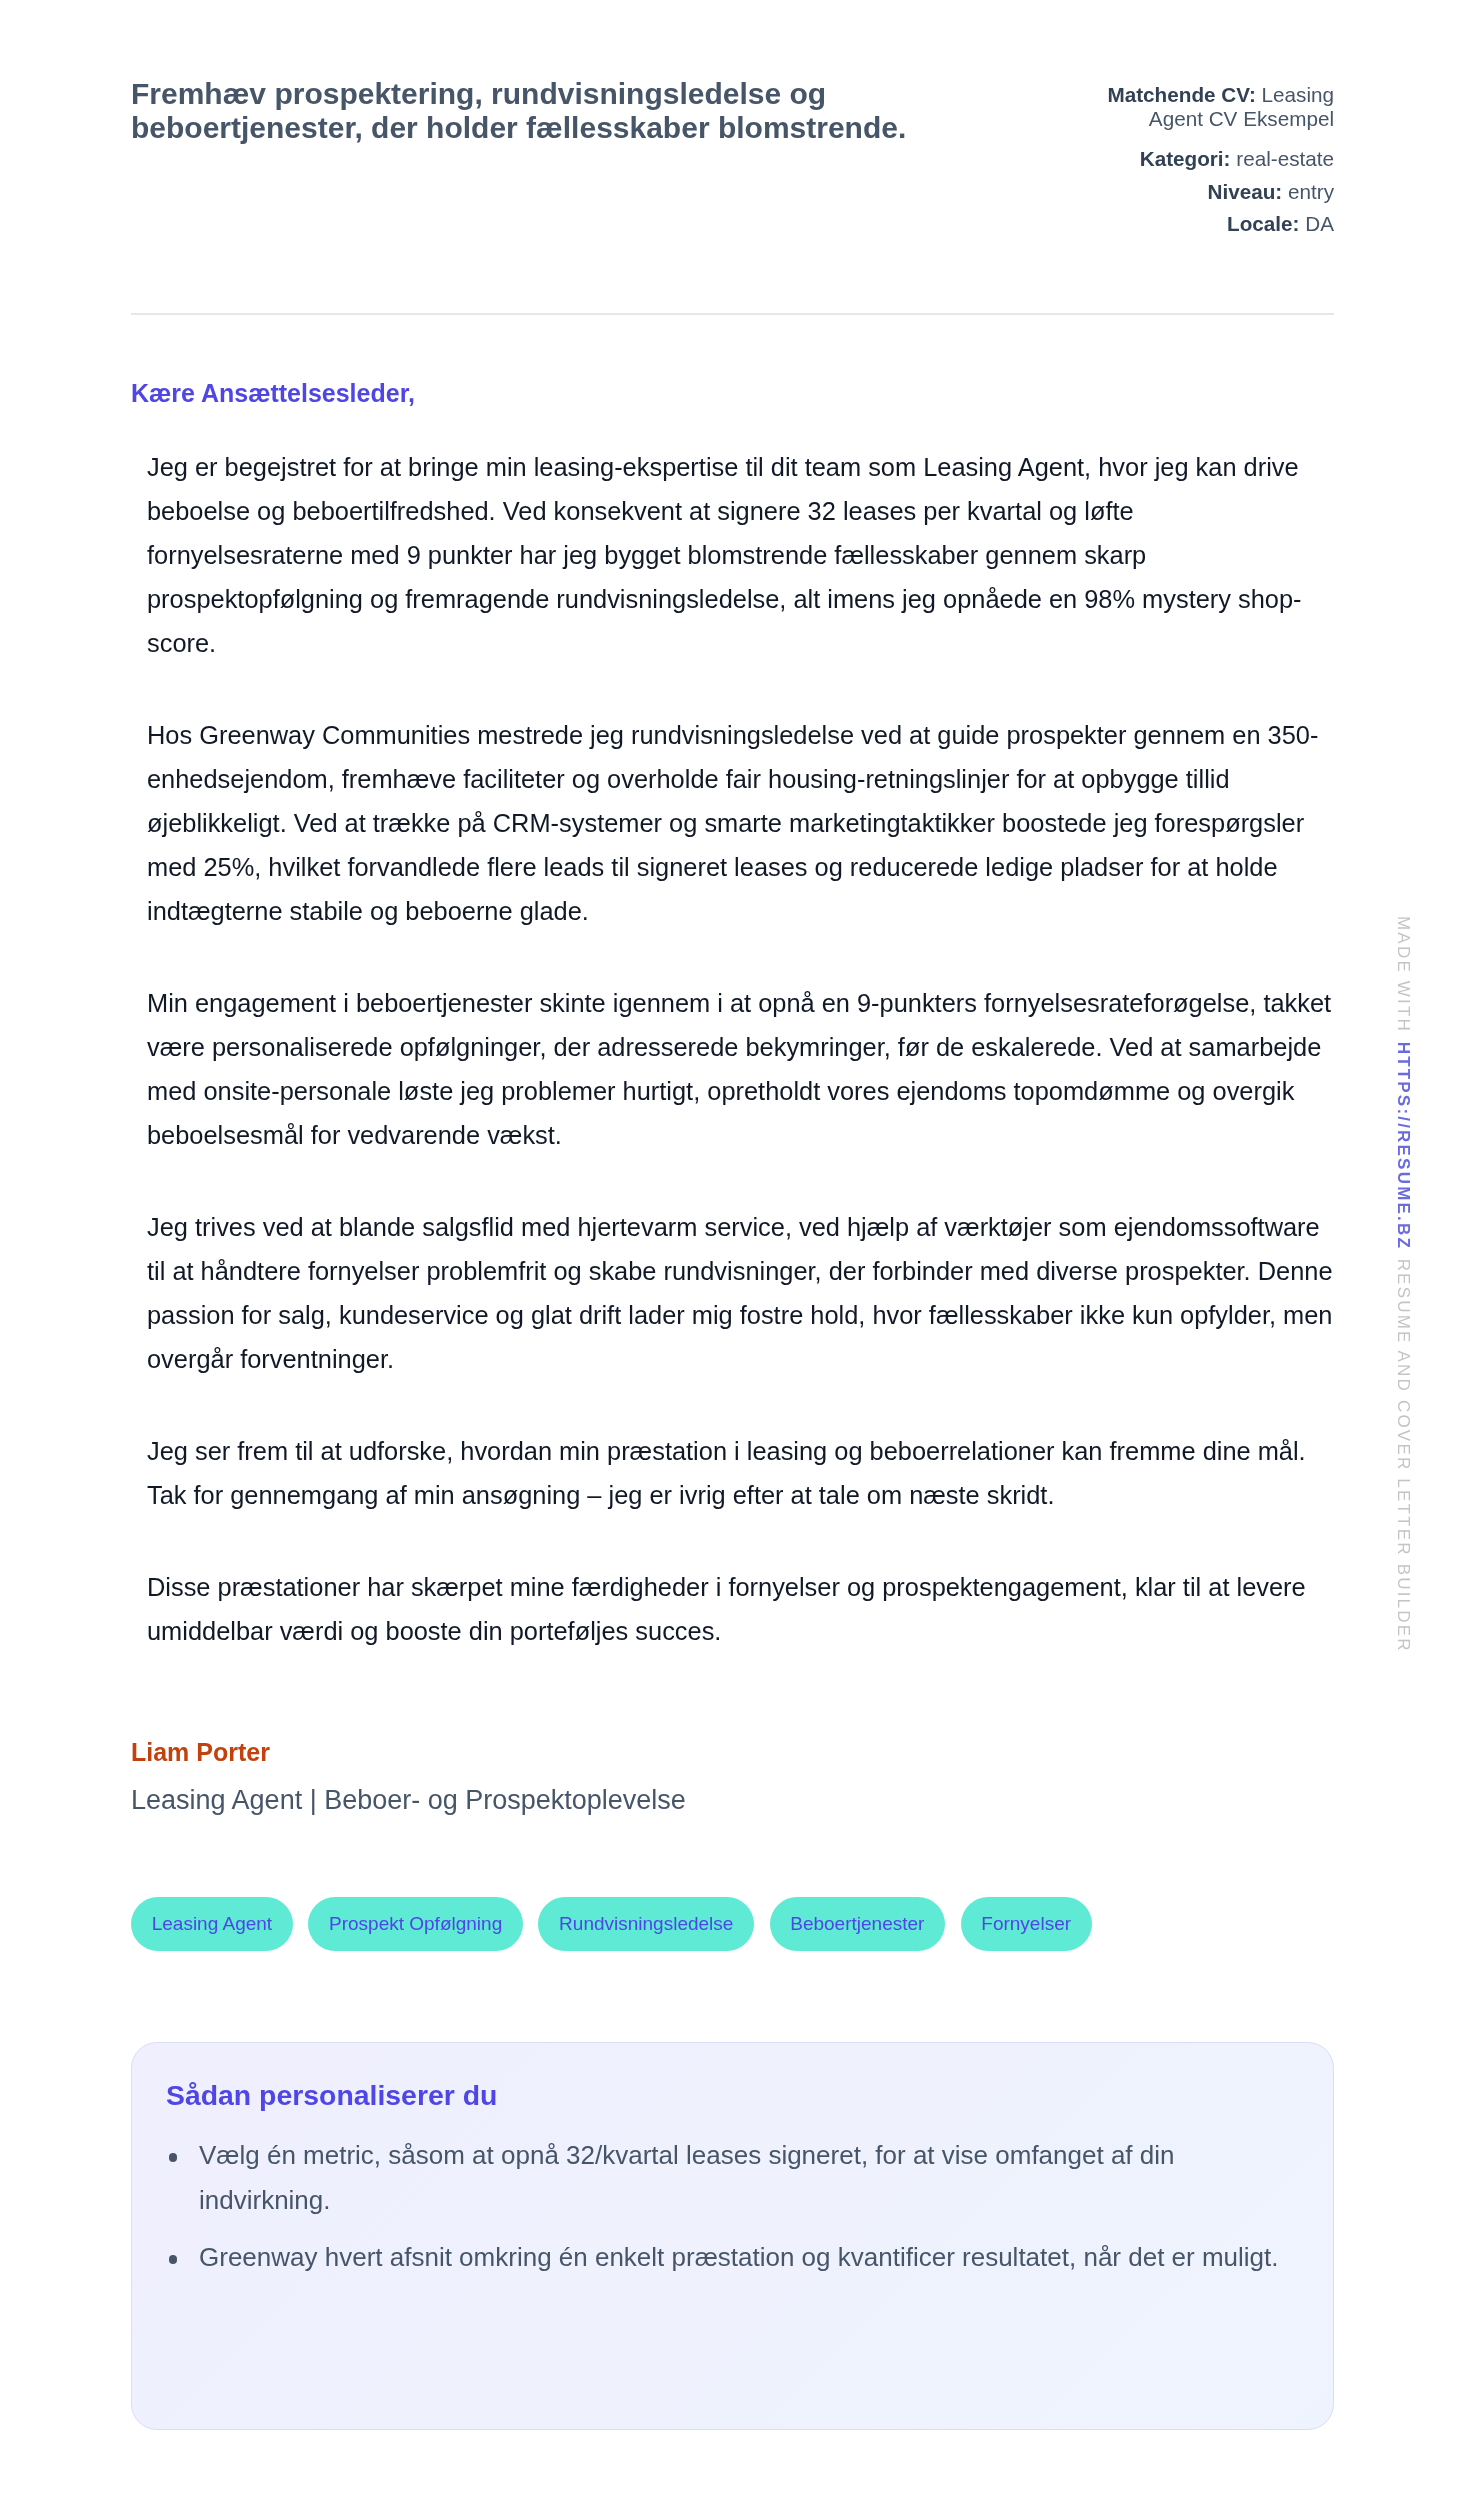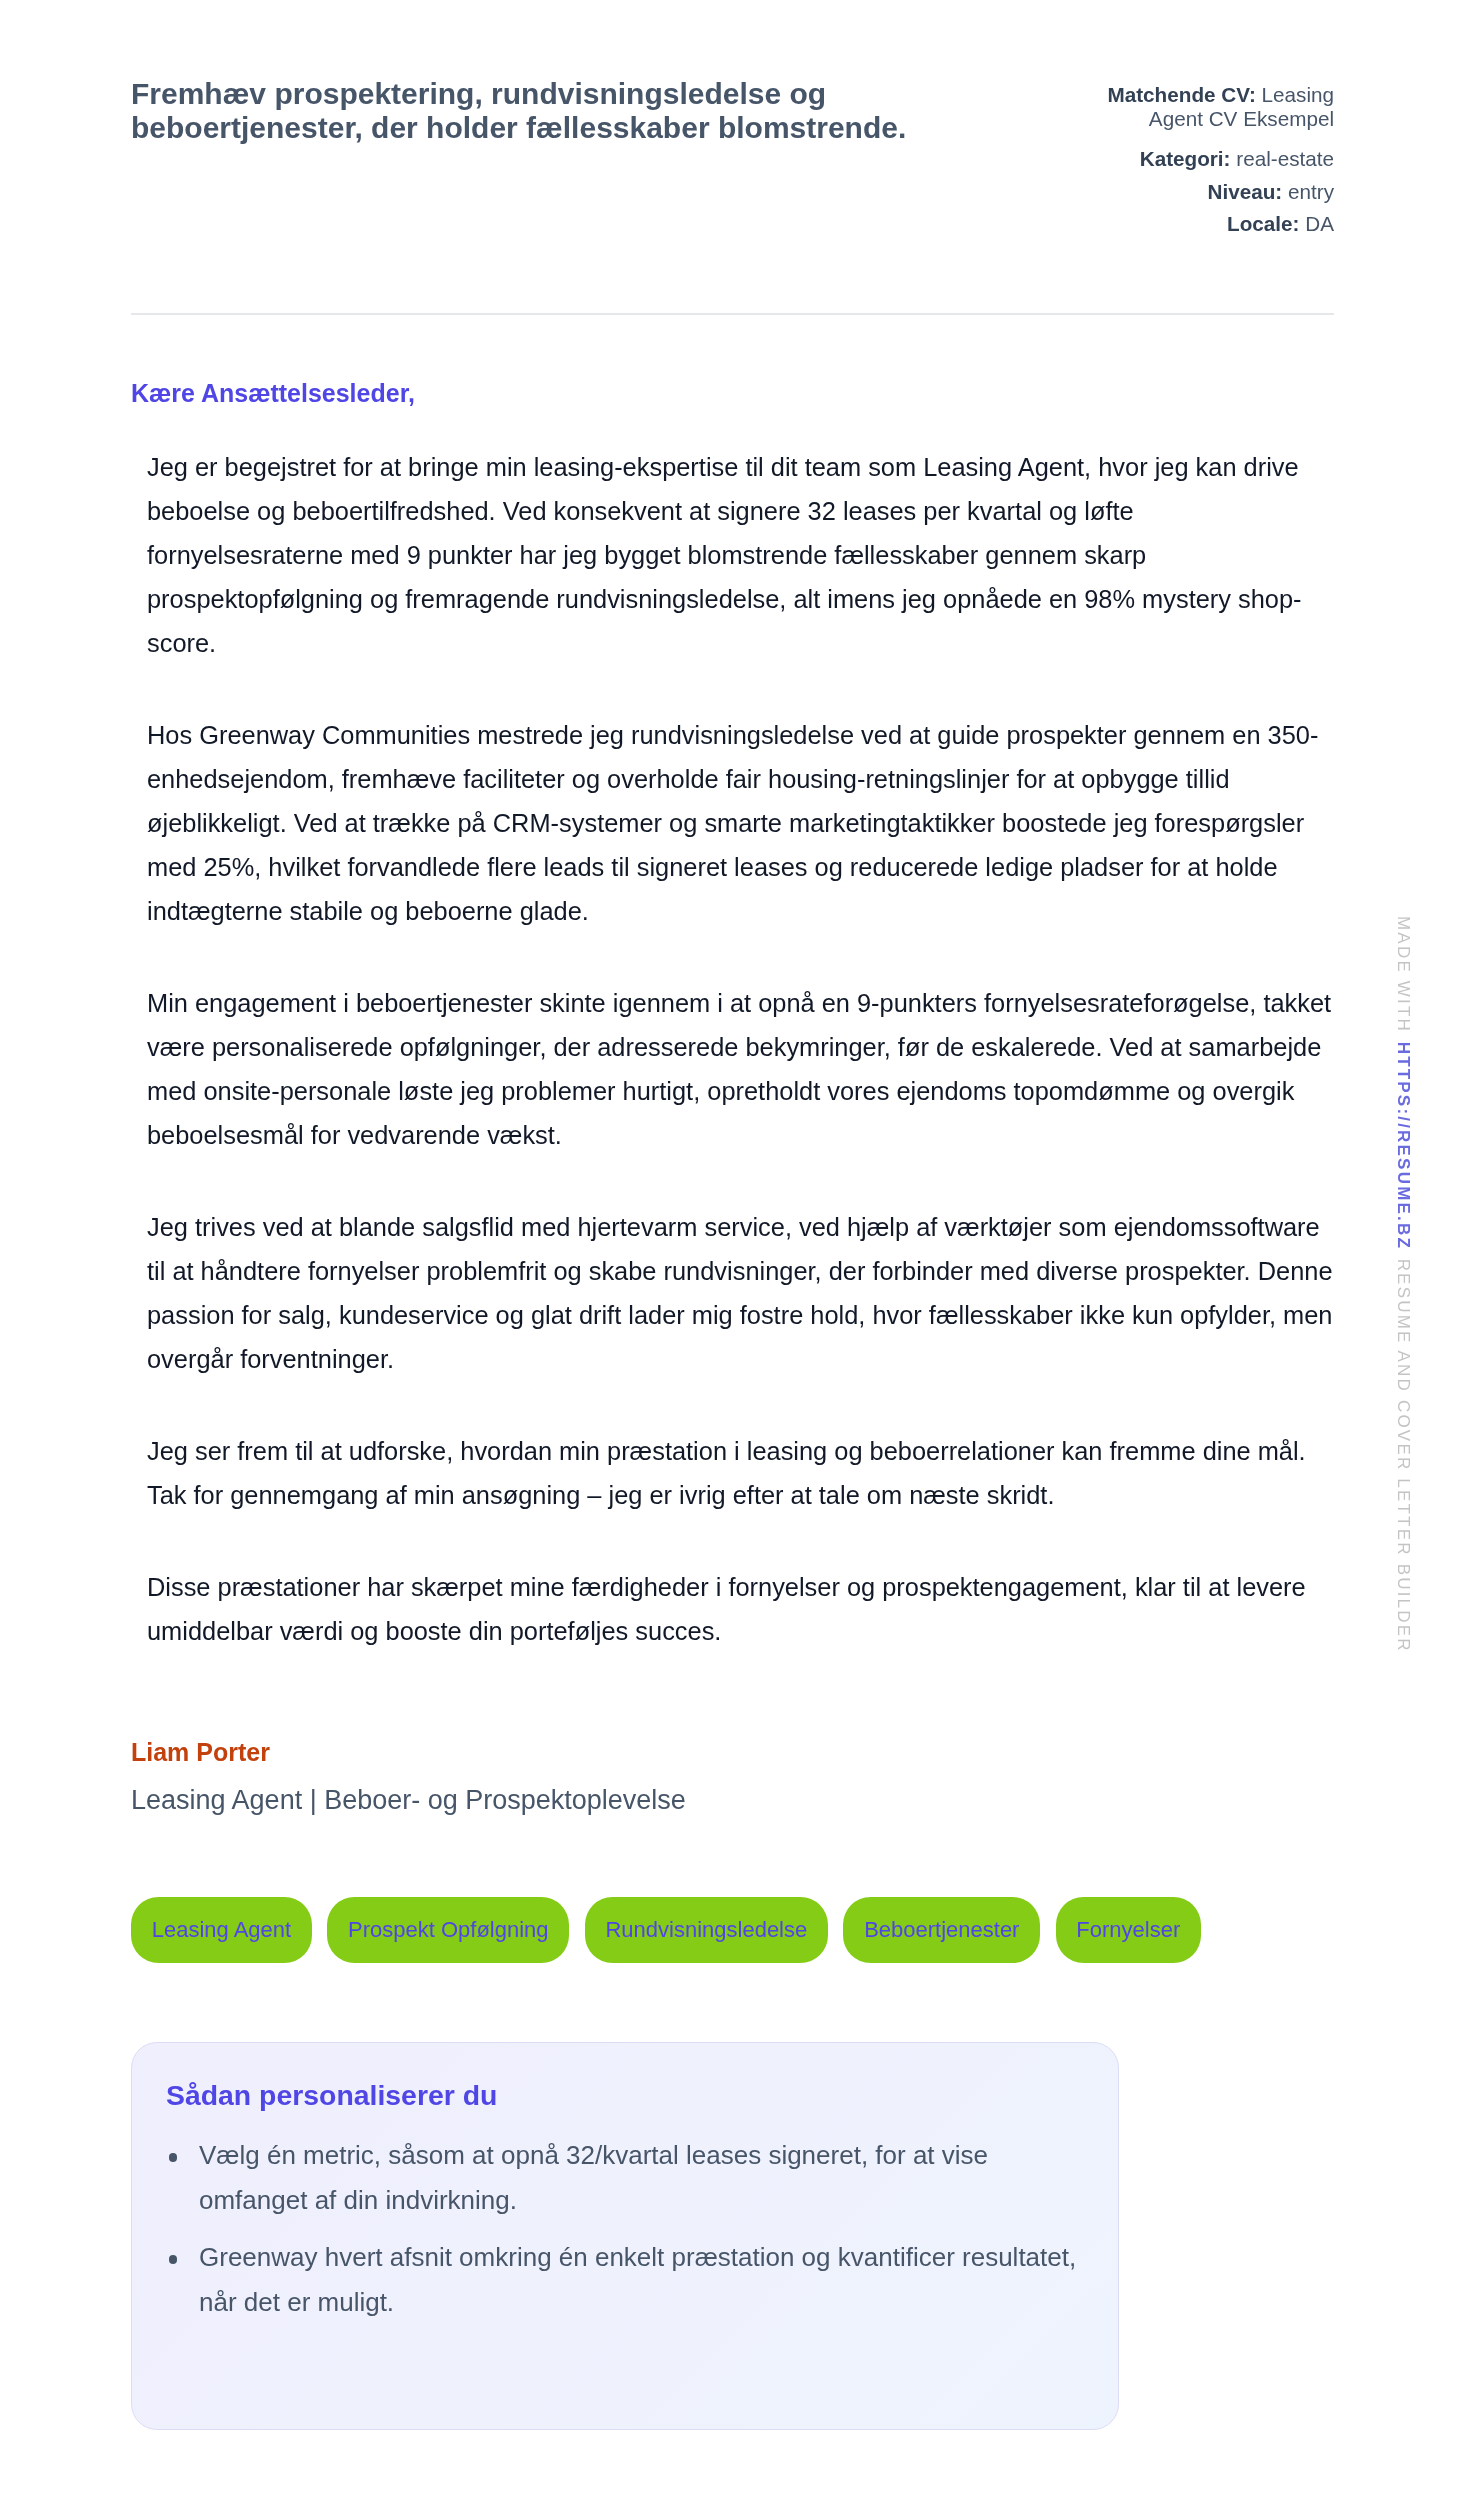--- a/index.html
+++ b/index.html
@@ -22,23 +22,23 @@
   
   .greeting { position: absolute; top: 376px; left: 0; font-size: 25px; line-height: 34px; font-weight: 700; color: #4f46e5; }
   .body { position: absolute; top: 445px; left: 0; width: 1203px; }
   .para { font-size: 25.4px; line-height: 44px; color: #111827; margin-bottom: 48px; margin-left: 16px; }
 
   .signature { position: absolute; top: 1735px; left: 0; }
   .sig-name { font-size: 25px; line-height: 34px; font-weight: 700; color: #c2410c; }
   .sig-role { margin-top: 13.8px; font-size: 27px; line-height: 34px; color: #475569; }
 
   .tags { position: absolute; top: 1897px; left: 0; display: flex; gap: 15.5px; }
-  .tag { height: 66px; padding: 0 20.7px; border-radius: 27.6px; background: #84cc16; color: #4f46e5; font-size: 22px; font-weight: 500; display: flex; align-items: center; white-space: nowrap; }
+  .tag { height: 54px; padding: 0 20.7px; border-radius: 27.6px; background: #5eead4; color: #4f46e5; font-size: 19px; font-weight: 500; display: flex; align-items: center; white-space: nowrap; }
 
-  .tips { position: absolute; top: 2042px; left: 0; width: 988px; height: 388px; border: 1.7px solid #dcdcf5; border-radius: 26px; background: linear-gradient(135deg, #f0effd 0%, #eef4fd 100%); padding: 33px 34px 0 34px; }
+  .tips { position: absolute; top: 2042px; left: 0; width: 1203px; height: 388px; border: 1.7px solid #dcdcf5; border-radius: 26px; background: linear-gradient(135deg, #f0effd 0%, #eef4fd 100%); padding: 33px 34px 0 34px; }
   .tips-title { font-size: 28.4px; line-height: 38px; font-weight: 700; color: #4f46e5; margin-bottom: 19px; }
   .tips-list { list-style: none; }
   .tips-item { position: relative; padding-left: 33px; font-size: 26px; line-height: 45px; color: #475569; margin-bottom: 12px; }
   .tips-item::before { content: ""; position: absolute; left: 2.6px; top: 20px; width: 8.6px; height: 8.6px; border-radius: 50%; background: #475569; }
 
   
   .watermark { position: absolute; left: 1391px; top: 916px; width: 24px; height: 741px; }
   .watermark-inner { position: absolute; left: 0; top: 0; transform-origin: 0 0; transform: translate(24px, 0) rotate(90deg); white-space: nowrap; font-size: 17px; line-height: 24px; letter-spacing: 2.2px; color: #c4c4c4; font-weight: 500; }
   .watermark-link { color: #6b6be0; font-weight: 700; margin: 0 8.6px; }
 </style>

